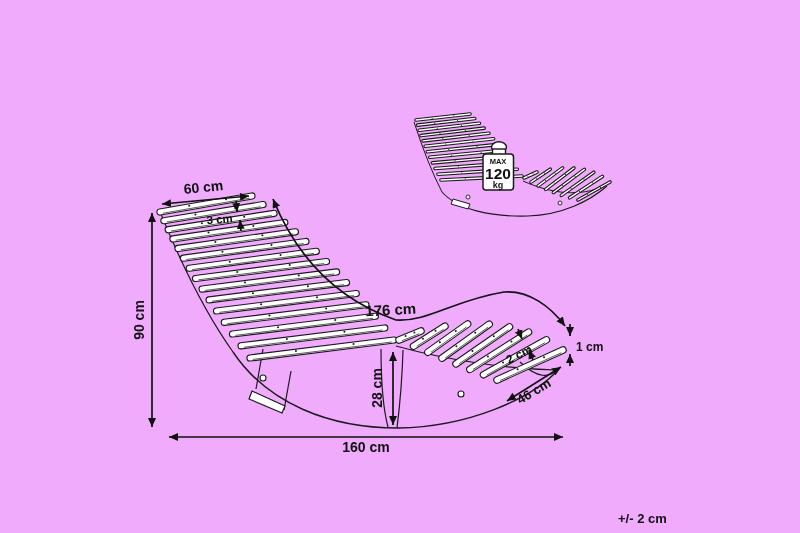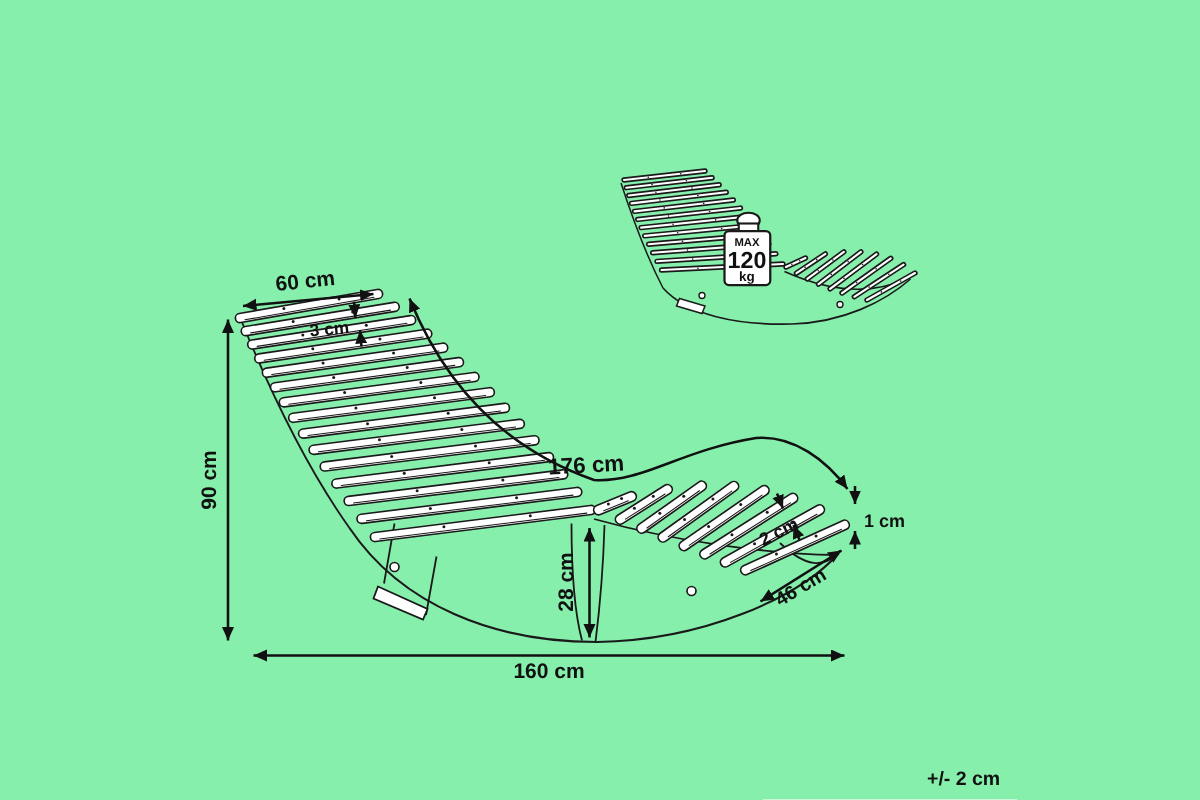--- a/index.html
+++ b/index.html
@@ -1,16 +1,16 @@
 <!DOCTYPE html>
 <html><head>
 <meta charset="utf-8">
 <style>
   html,body{margin:0;padding:0;background:#fff;}
-  .stage{position:relative;width:800px;height:533px;background:#86efac;overflow:hidden;
+  .stage{position:relative;width:800px;height:533px;background:#f0abfc;overflow:hidden;
          font-family:"Liberation Sans",sans-serif;}
   svg{position:absolute;left:0;top:0;}
   text{font-family:"Liberation Sans",sans-serif;font-weight:700;fill:#111;}
   .dim{stroke:#111;stroke-width:1.7;fill:none;}
   .outline{stroke:#1a1a1a;fill:none;}
   .part{stroke:#1a1a1a;fill:#fff;}
 </style>
 </head>
 <body>
 

